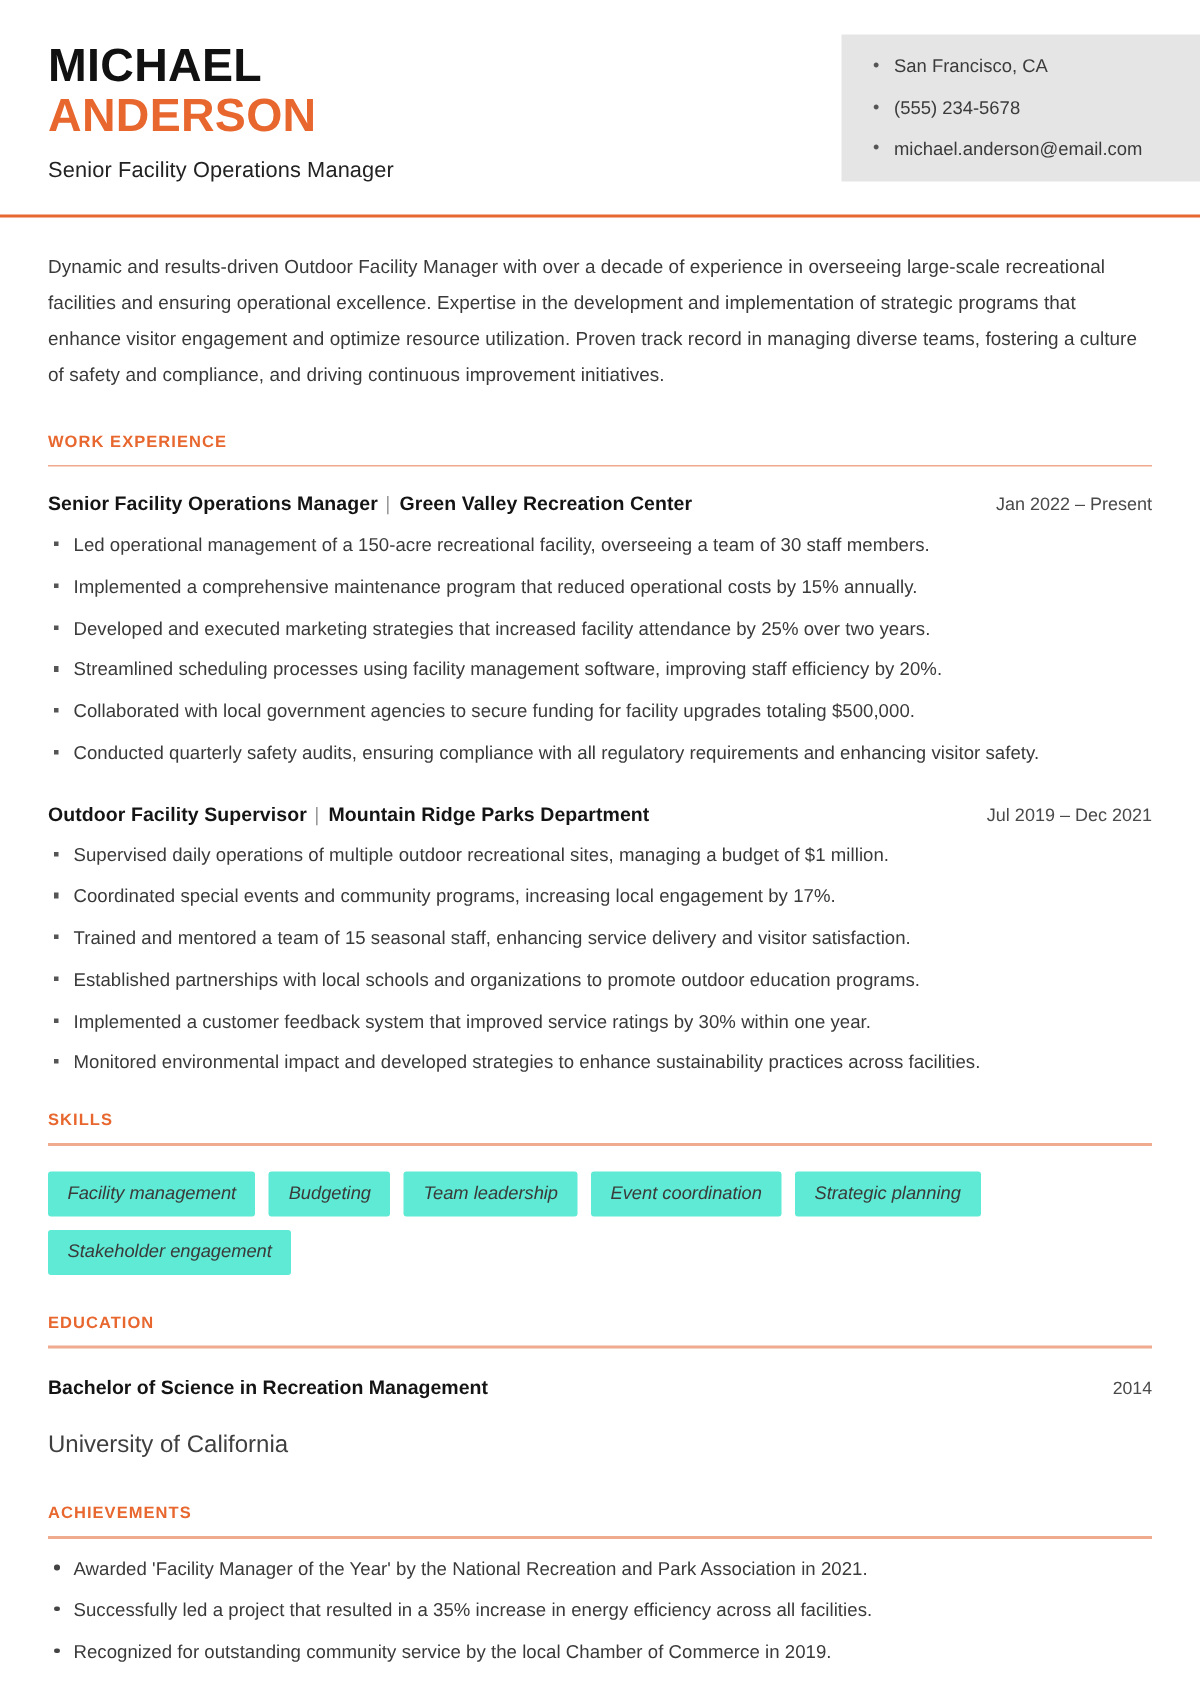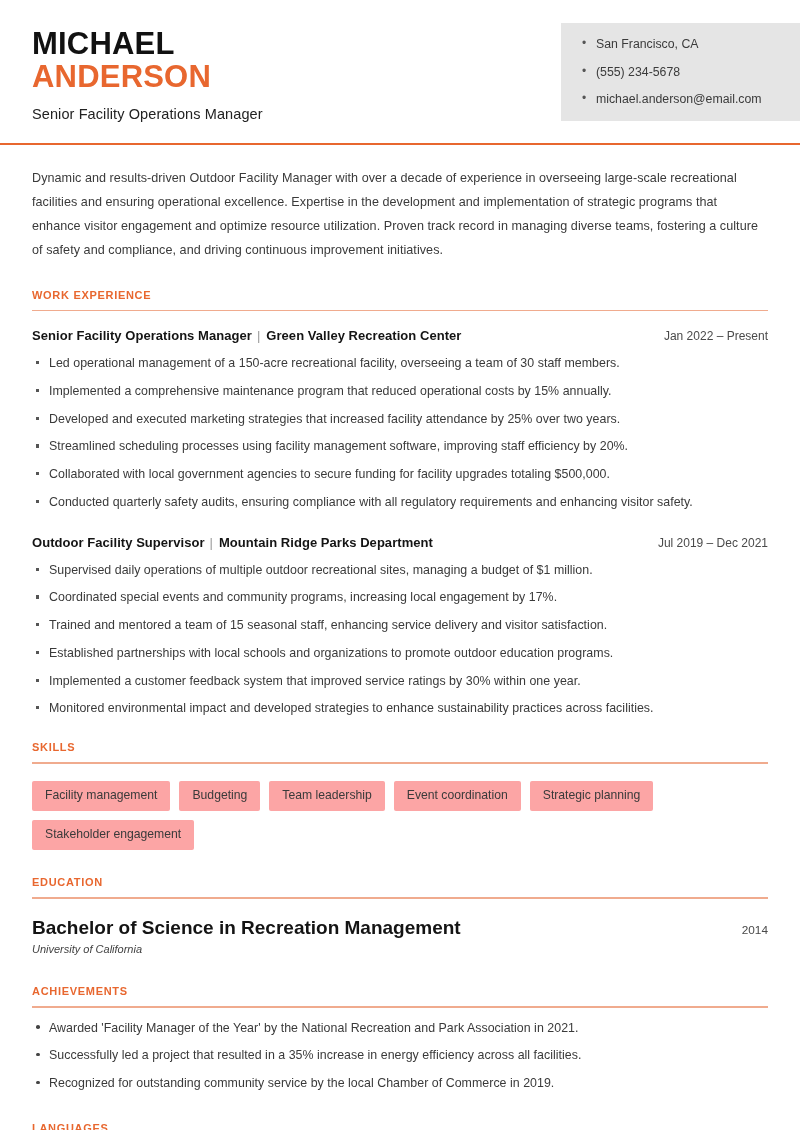--- a/index.html
+++ b/index.html
@@ -180,52 +180,52 @@
   }
 
   
   .chips {
     display: flex;
     flex-wrap: wrap;
     gap: 9px;
     margin-top: 17px;
   }
   .chip {
-    background: #fca5a5;
+    background: #5eead4;
     color: #3a3a3a;
     font-size: 12.2px;
     padding: 8px 13px 9px 13px;
     border-radius: 2px;
     line-height: 1.1;
     white-space: nowrap;
+    font-style: italic;
   }
 
   
   .edu { margin-top: 18px; }
   .edu-head {
     display: flex;
     align-items: baseline;
     justify-content: space-between;
   }
   .edu-degree {
-    font-size: 19px;
+    font-size: 13px;
     font-weight: bold;
     color: #141414;
   }
   .edu-year {
     font-size: 11.8px;
     color: #4a4a4a;
     white-space: nowrap;
     padding-left: 16px;
   }
   .edu-school {
-    font-size: 11px;
+    font-size: 16px;
     color: #3f3f3f;
-    margin-top: 4px;
-    font-style: italic;
+    margin-top: 23px;
   }
 
   .achievements-list { margin-top: 21px; }
 </style>
 </head>
 <body>
 
 <div class="page">
 
   <div class="header">

